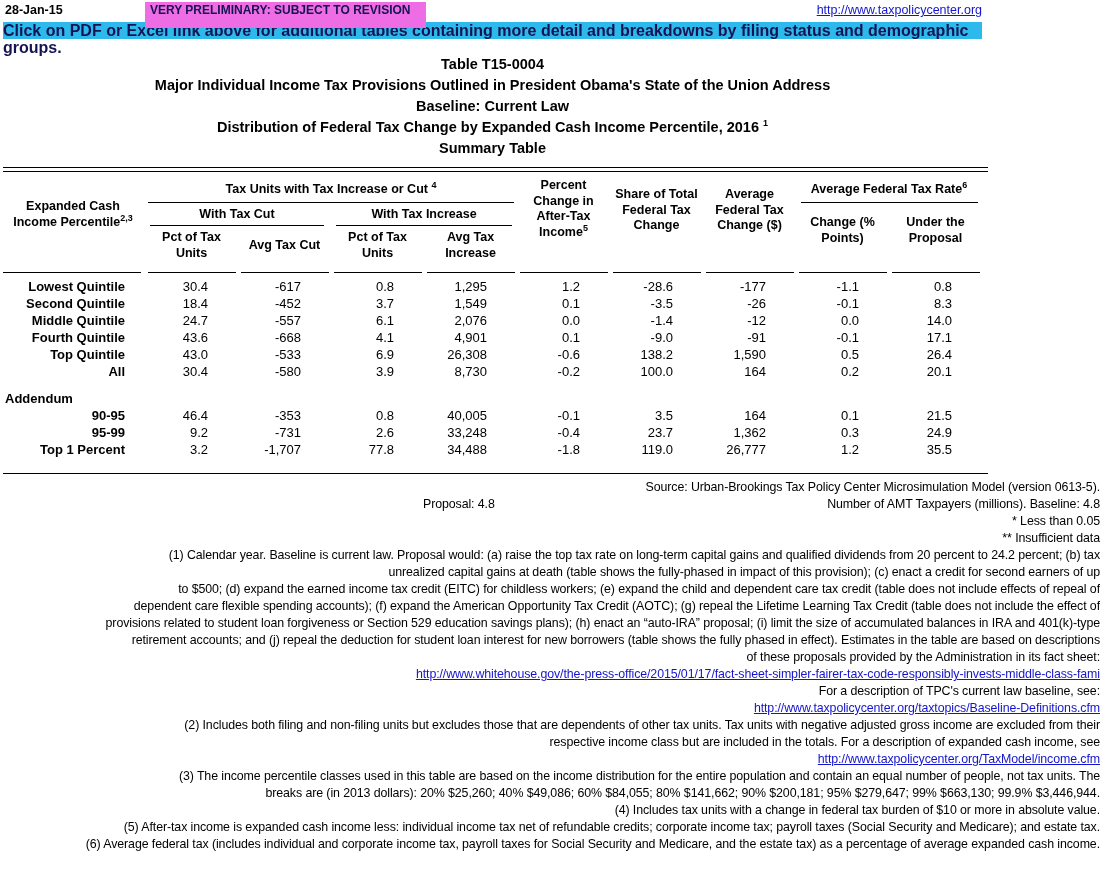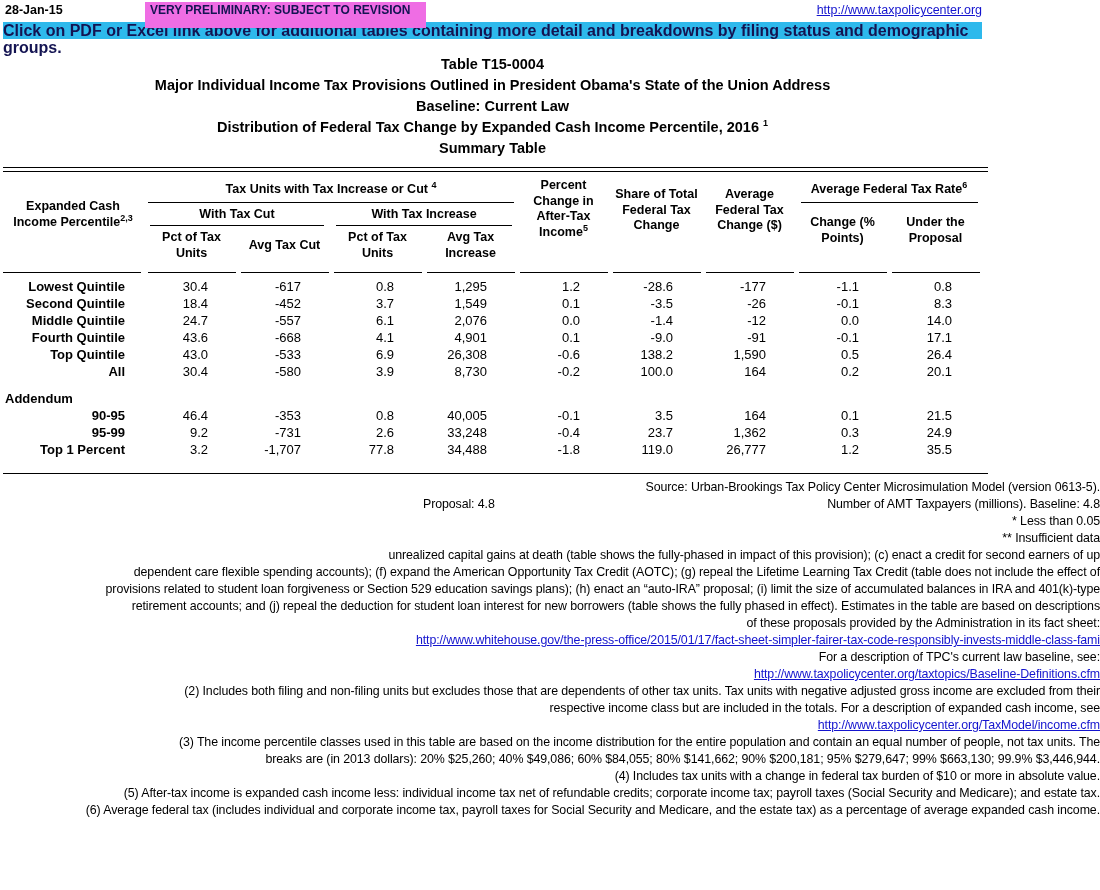--- a/index.html
+++ b/index.html
@@ -255,21 +255,23 @@
       </tbody>
   </table>
 
   <div class="botrule"></div>
 
   <div class="foot" id="footnotes">
       <div class="fn">Source: Urban-Brookings Tax Policy Center Microsimulation Model (version 0613-5).</div>
       <div class="fn"><span>Number of AMT Taxpayers (millions).  Baseline: 4.8</span><span class="amt-right">Proposal: 4.8</span></div>
       <div class="fn">* Less than 0.05</div>
       <div class="fn">** Insufficient data</div>
+      <div class="fn">(1) Calendar year. Baseline is current law. Proposal would: (a) raise the top tax rate on long-term capital gains and qualified dividends from 20 percent to 24.2 percent; (b) tax</div>
       <div class="fn">unrealized capital gains at death (table shows the fully-phased in impact of this provision); (c) enact a credit for second earners of up</div>
+      <div class="fn">&nbsp;to $500; (d) expand the earned income tax credit (EITC) for childless workers; (e) expand the child and dependent care tax credit (table does not include effects of repeal of</div>
       <div class="fn">dependent care flexible spending accounts); (f) expand the American Opportunity Tax Credit (AOTC); (g) repeal the Lifetime Learning Tax Credit (table does not include the effect of</div>
       <div class="fn">provisions related to student loan forgiveness or Section 529 education savings plans); (h) enact an “auto-IRA” proposal; (i) limit the size of accumulated balances in IRA and 401(k)-type</div>
       <div class="fn">retirement accounts; and  (j) repeal the deduction for student loan interest for new borrowers (table shows the fully phased in effect). Estimates in the table are based on descriptions</div>
       <div class="fn">of these proposals provided by the Administration in its fact sheet:</div>
       <div class="fn"><span class="link">http://www.whitehouse.gov/the-press-office/2015/01/17/fact-sheet-simpler-fairer-tax-code-responsibly-invests-middle-class-fami</span></div>
       <div class="fn">&nbsp;For a description of TPC's current law baseline, see:</div>
       <div class="fn"><span class="link">http://www.taxpolicycenter.org/taxtopics/Baseline-Definitions.cfm</span></div>
       <div class="fn">(2) Includes both filing and non-filing units but excludes those that are dependents of other tax units. Tax units with negative adjusted gross income are excluded from their</div>
       <div class="fn">respective income class but are included in the totals. For a description of expanded cash income, see</div>
       <div class="fn"><span class="link">http://www.taxpolicycenter.org/TaxModel/income.cfm</span></div>

